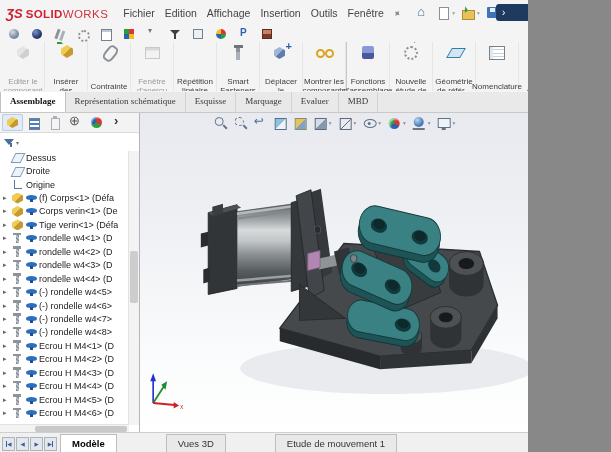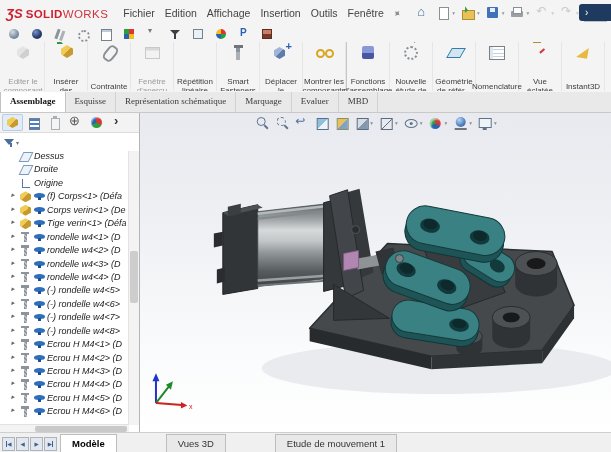--- a/index.html
+++ b/index.html
@@ -1,16 +1,16 @@
 <!DOCTYPE html>
 <html><head>
 <meta charset="utf-8">
 <style>
   html,body{margin:0;padding:0;background:#888;}
-  #app{position:relative;width:611px;height:452px;overflow:hidden;background:#0ea5e9;
+  #app{position:relative;width:528px;height:452px;overflow:hidden;background:#0ea5e9;
        font-family:"Liberation Sans",sans-serif;-webkit-font-smoothing:antialiased;}
 
   
   .menubar{position:absolute;top:0;left:0;right:0;height:26px;background:#f4f4f4;
            display:flex;align-items:center;border-bottom:1px solid #ececec;}
   .logo{display:flex;align-items:baseline;margin:0 10px 0 6px;white-space:nowrap;}
   .logo .ds{color:#d01f2f;font-weight:bold;font-style:italic;font-size:13px;margin-right:3px;}
   .logo .solid{color:#d01f2f;font-weight:bold;font-size:11.5px;letter-spacing:.4px;}
   .logo .works{color:#d0343f;font-weight:normal;font-size:11.5px;letter-spacing:.4px;}
   .menus{display:flex;align-items:center;}
@@ -123,21 +123,21 @@
   [data-icon="dimxpert"] .pt-ico::before{content:"⊕";position:absolute;left:0;top:-3px;font-size:13px;color:#555;}
   [data-icon="displaymanager"] .pt-ico::before{content:"";position:absolute;inset:1px;border-radius:50%;
      background:conic-gradient(#d03a3a 0 120deg,#2aa03a 0 240deg,#2b62b0 0);box-shadow:inset 1px 1px 1px rgba(255,255,255,.5);}
   [data-icon="flyout"] .pt-ico::before{content:"›";position:absolute;left:3px;top:-3px;font-size:13px;color:#333;font-weight:bold;}
   .filter-row{height:18px;display:flex;align-items:center;padding-left:4px;gap:2px;}
   .funnel{width:0;height:0;border-left:5px solid transparent;border-right:5px solid transparent;border-top:6px solid #4a6f9b;position:relative;}
   .funnel-stem{width:2px;height:4px;background:#4a6f9b;margin-left:-6px;margin-top:5px;}
   .filter-caret{font-size:6px;color:#777;margin-left:2px;}
 
   .tree{position:absolute;top:38px;bottom:8px;left:0;right:10px;overflow:hidden;}
-  .tree-row{height:13.45px;display:flex;padding-left:11px;white-space:nowrap;font-style:italic;}
+  .tree-row{height:13.45px;display:flex;align-items:center;padding-left:3px;white-space:nowrap;}
   .twisty{width:8px;font-size:7px;color:#666;visibility:hidden;flex:none;}
   .tree-row.expandable .twisty{visibility:visible;}
   .t-ico{position:relative;display:inline-block;width:13px;height:11px;flex:none;margin-right:2px;}
   .tree-row[data-icon="plane"] .t-ico::before{content:"";position:absolute;left:2px;top:1px;width:8px;height:8px;
      border:1px solid #7a9ac0;background:rgba(205,222,240,.35);transform:skewX(-26deg);}
   .tree-row[data-icon="origin"] .t-ico::before{content:"";position:absolute;left:3px;top:1px;width:7px;height:8px;
      border-left:1.5px solid #5577aa;border-bottom:1.5px solid #5577aa;}
   .tree-row[data-icon="part"] .t-ico::before{content:"";position:absolute;left:1px;top:0;width:11px;height:11px;
      background:linear-gradient(135deg,#f0cb55 50%,#c79a2f 50%);clip-path:polygon(50% 0,100% 28%,100% 72%,50% 100%,0 72%,0 28%);}
   .tree-row[data-icon="screw"] .t-ico::before{content:"";position:absolute;left:2px;top:0;width:8px;height:2.5px;background:#8d939a;}
@@ -399,22 +399,22 @@
           
           
           
         </div>
 
     </div>
   </div>
 
   <div class="ribbon-tabs">
     <span class="ribbon-tab active">Assemblage</span>
+      <span class="ribbon-tab">Représentation schématique</span>
       <span class="ribbon-tab">Esquisse</span>
-      <span class="ribbon-tab">Représentation schématique</span>
       <span class="ribbon-tab">Marquage</span>
       <span class="ribbon-tab">Evaluer</span>
       <span class="ribbon-tab">MBD</span>
   </div>
 
   <div class="main">
 
     <div class="left-panel">
       <div class="panel-tabs">
         <span class="panel-tab active" data-icon="featuremanager">

